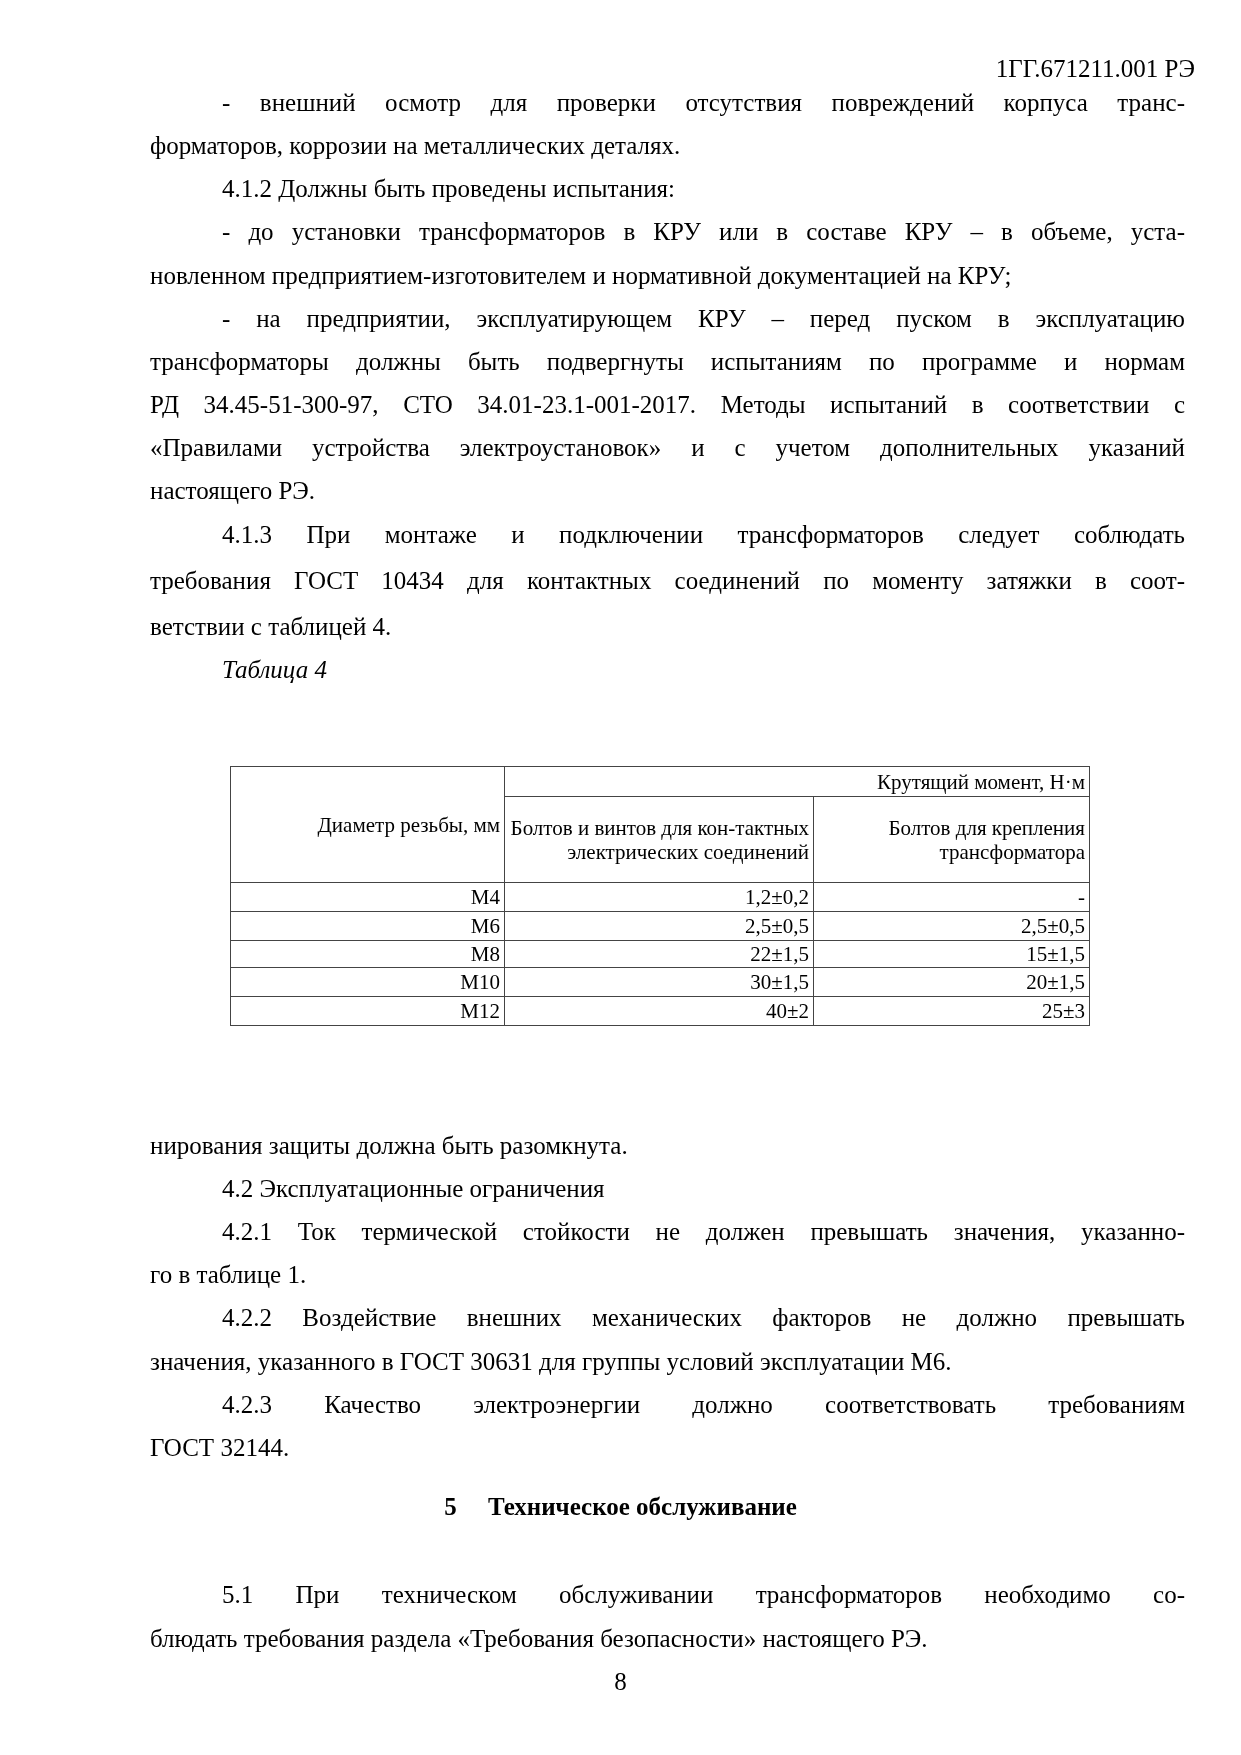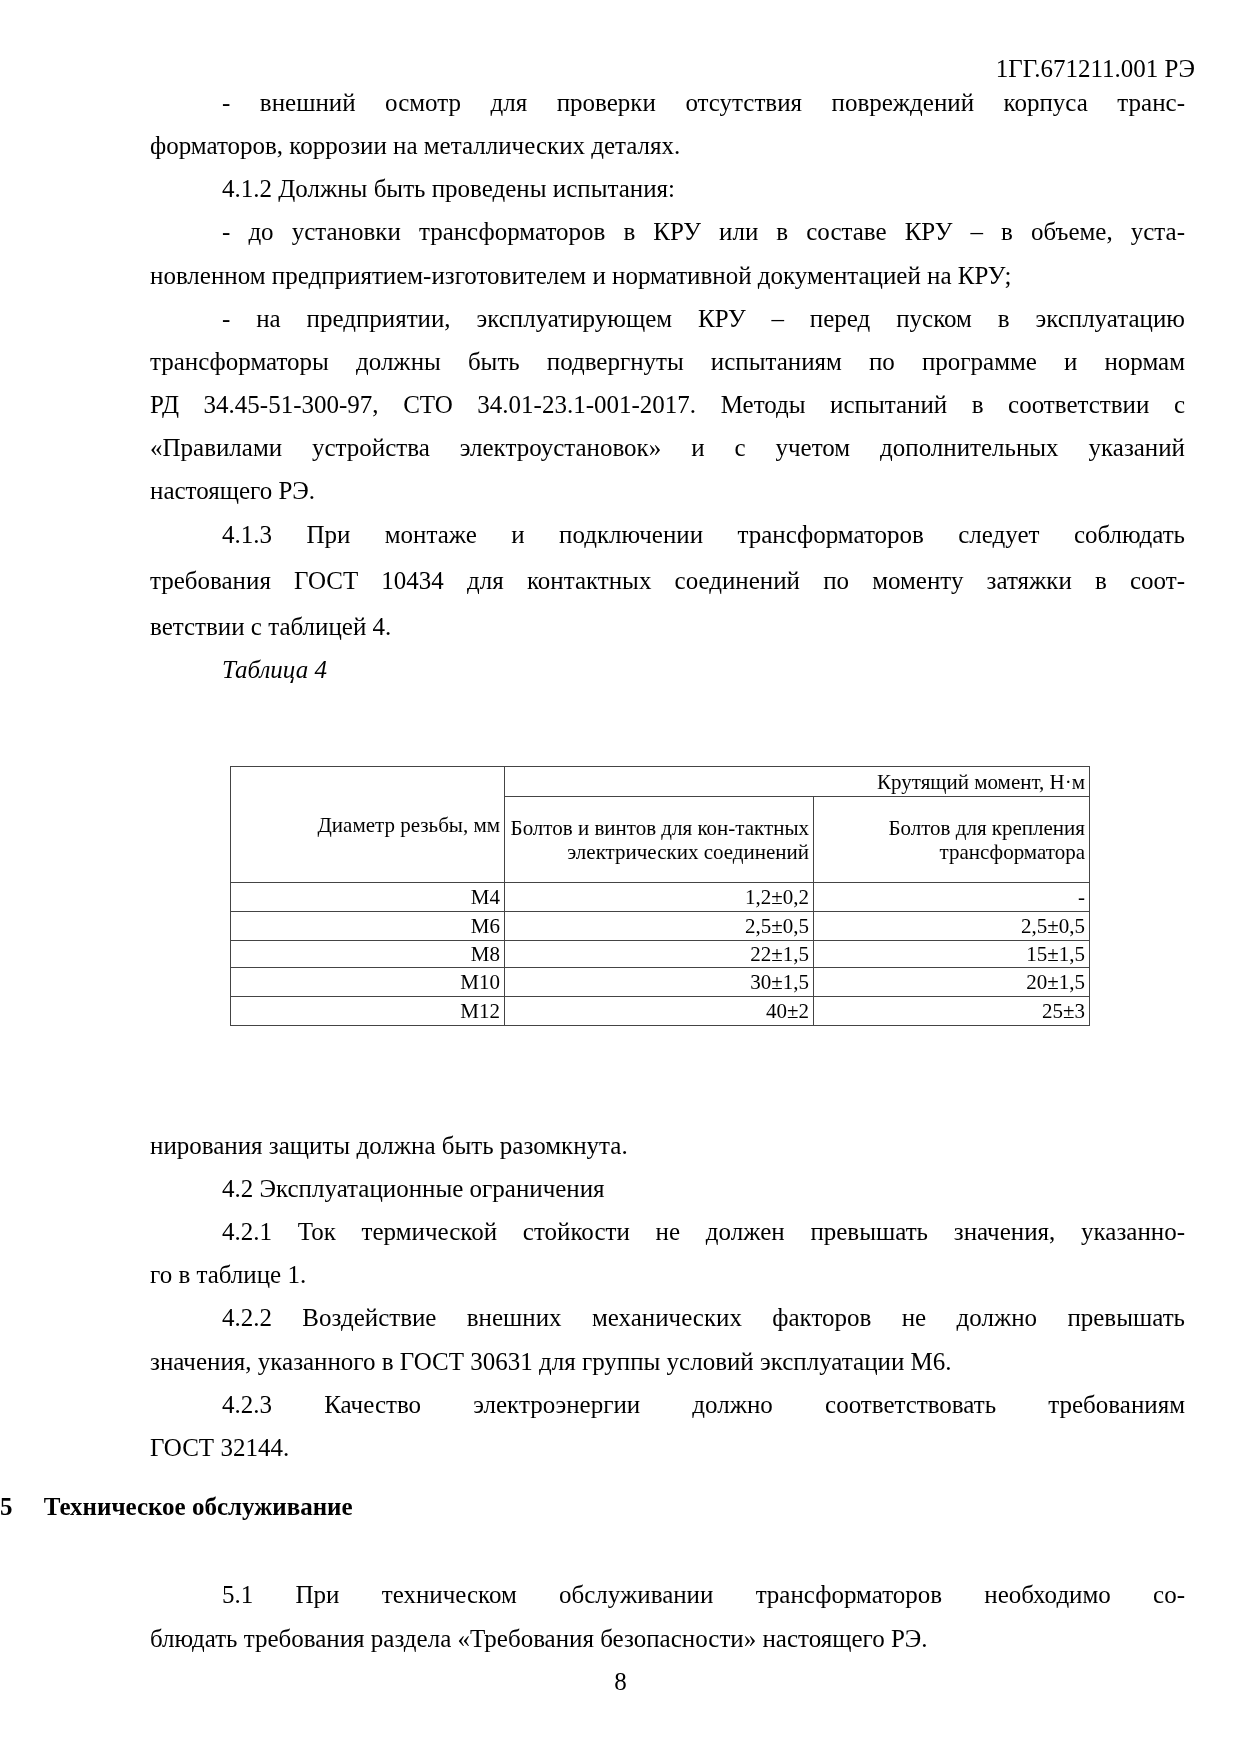--- a/index.html
+++ b/index.html
@@ -3,21 +3,21 @@
   <meta charset="utf-8">
   <style>
     html, body { margin: 0; padding: 0; background: #ffffff; }
     body { width: 1241px; height: 1755px; position: relative; overflow: hidden;
       font-family: "Liberation Serif", "DejaVu Serif", serif; color: #000; }
     .page { position: absolute; left: 0; top: 0; width: 1241px; height: 1755px; padding-left: 17px; }
     .doc-code { position: absolute; right: 63px; top: 55px; font-size: 25px; }
     .line { position: absolute; left: 150px; width: 1035px; font-size: 25px; line-height: 30px; white-space: nowrap; }
     .just { text-align: justify; text-align-last: justify; }
     .ind { left: 222px; width: 963px; }
-    .heading { position: absolute; left: 0; width: 1241px; font-size: 25px; font-weight: bold; }
+    .heading { position: absolute; left: 0; width: 1241px; text-align: center; font-size: 25px; font-weight: bold; }
     .caption { position: absolute; left: 222px; font-size: 25px; font-style: italic; }
     table.t4 { position: absolute; left: 230px; top: 766px; width: 860px; border-collapse: collapse;
       font-size: 21px; line-height: 24px; }
     table.t4 td { border: 1.5px solid #444; text-align: right; padding: 0 4px; }
     .page-num { position: absolute; left: 0; width: 1241px; top: 1668px; text-align: center; font-size: 25px; }
   </style>
 </head>
 <body>
 
 <div class="page">

